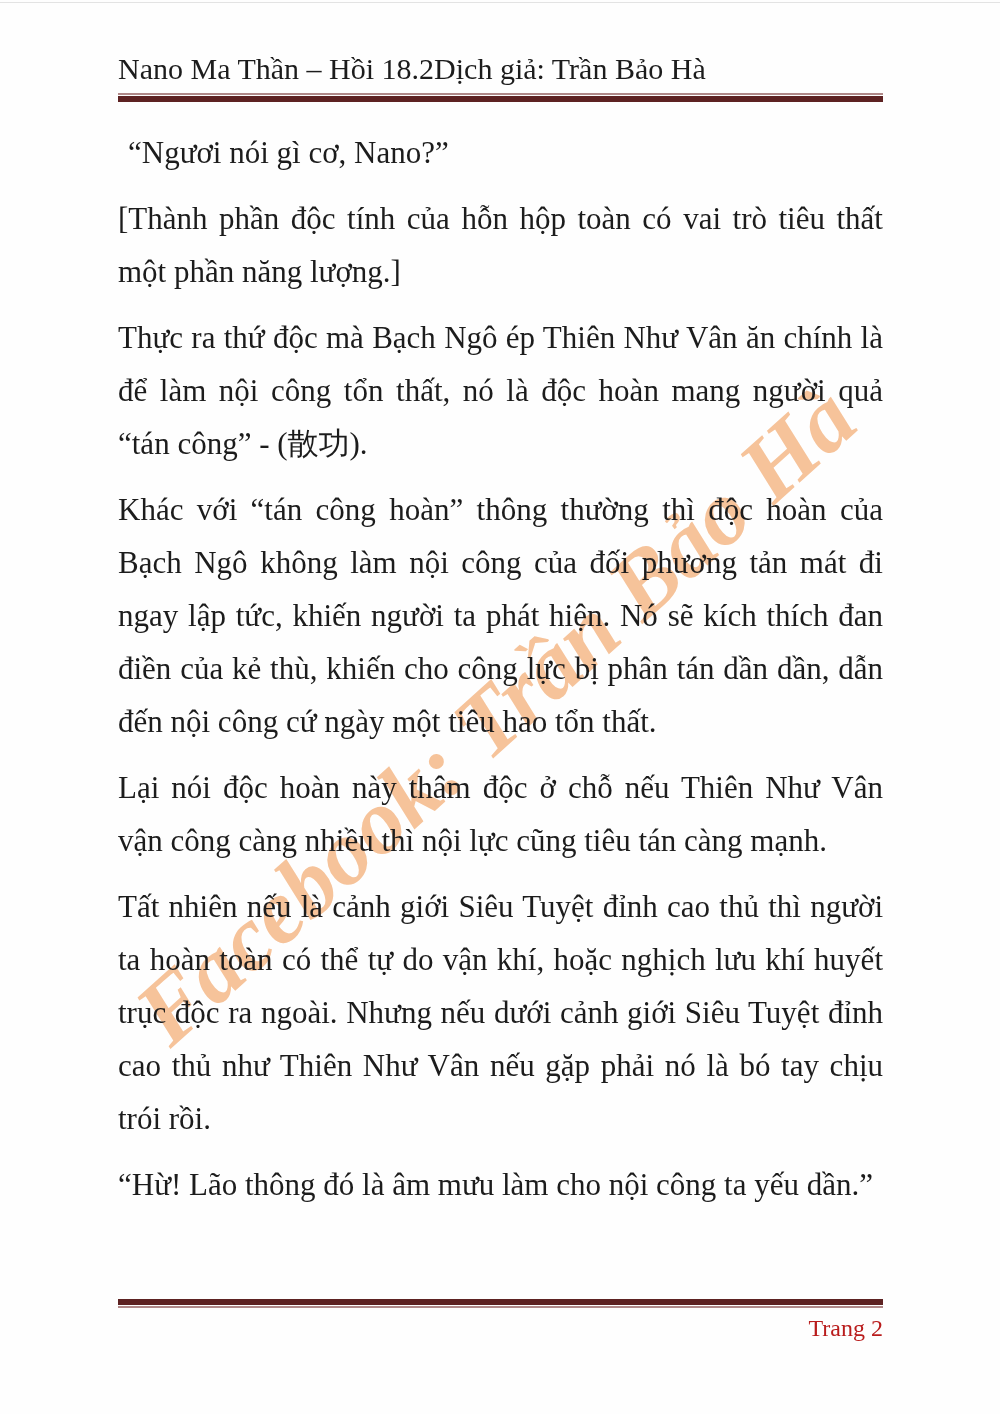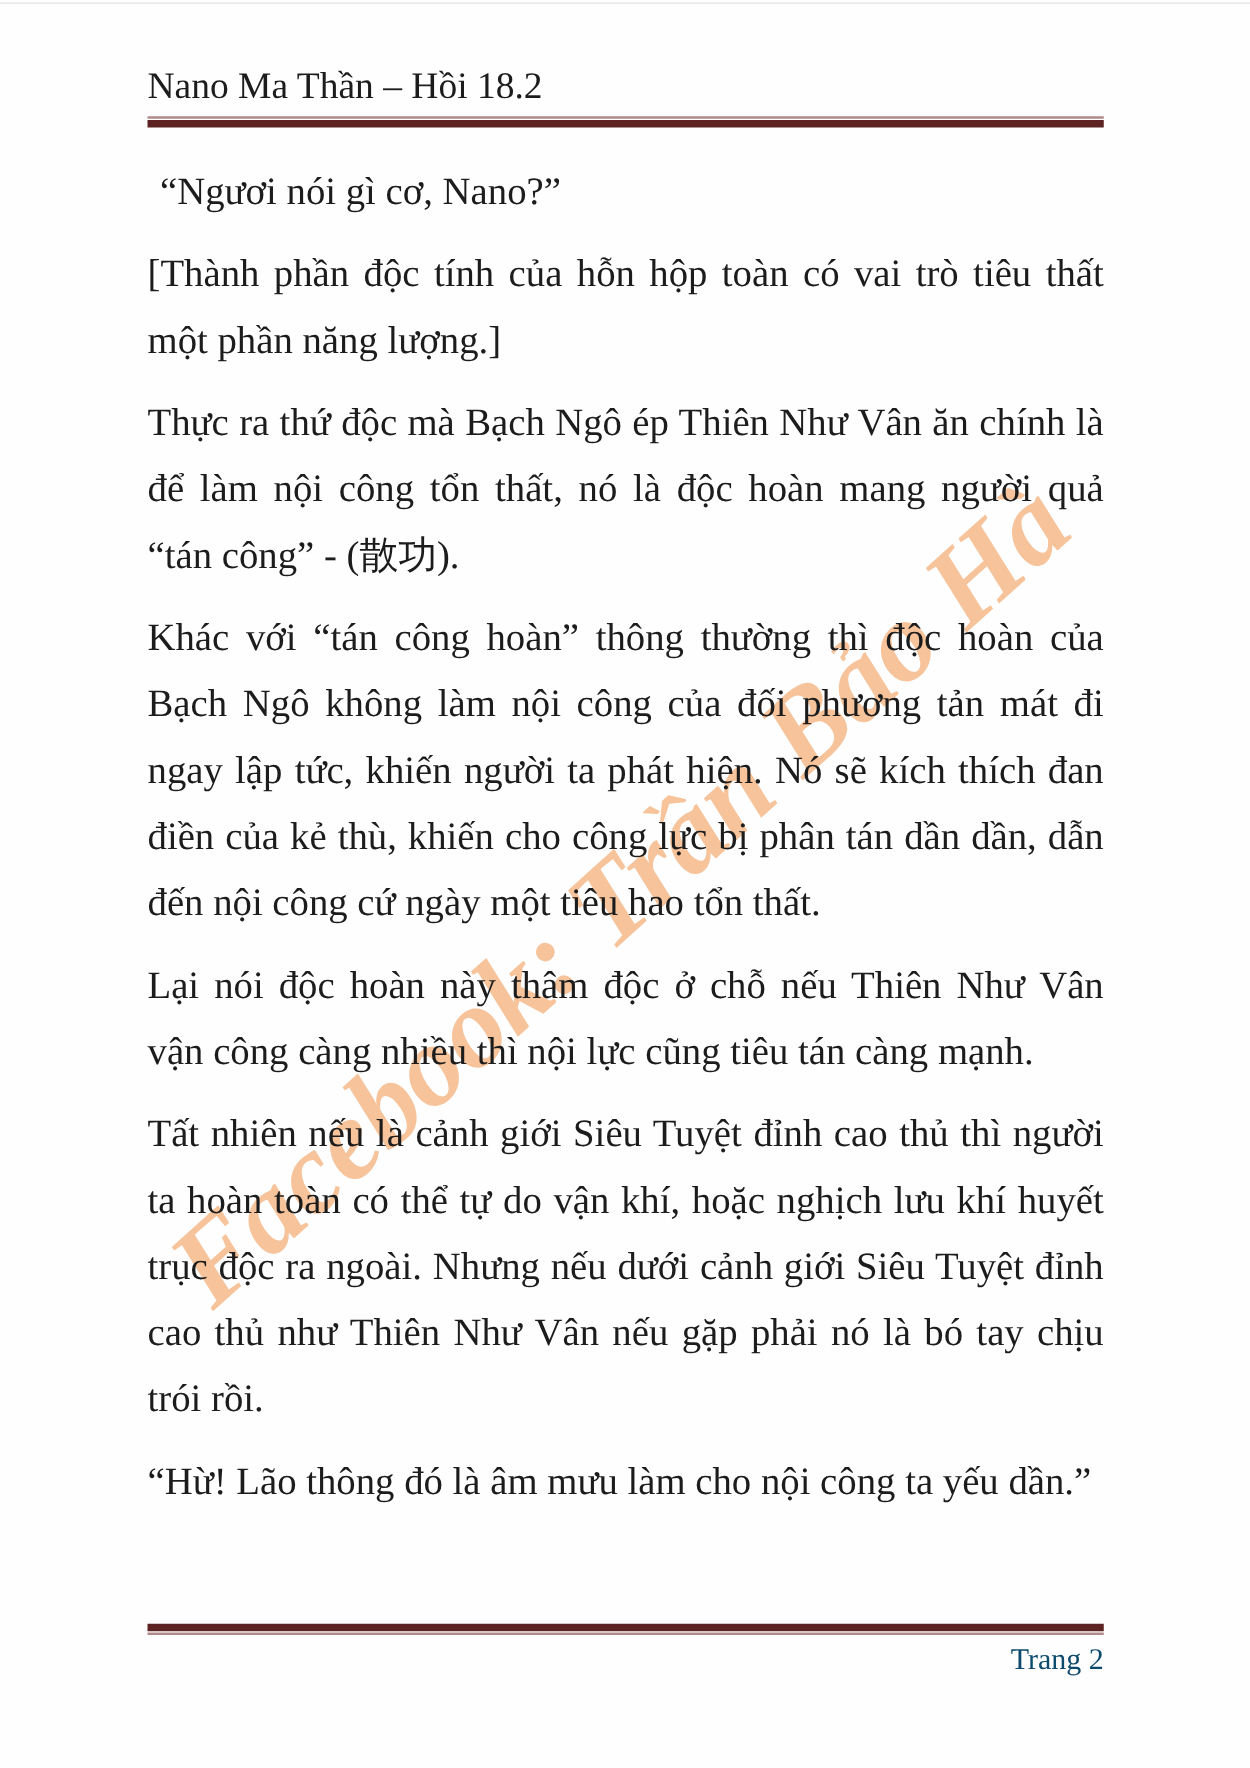--- a/index.html
+++ b/index.html
@@ -92,33 +92,34 @@
     z-index: 1;
     left: 118px;
     right: 117px;
     top: 1294px;
   }
   .page-number {
     text-align: right;
     font-size: 24px;
     line-height: 30px;
     margin-top: 5px;
-    color: #0c4a6e;
+    color: #b91c1c;
   }
 </style>
 </head>
 <body>
 
 <div class="page">
 
   <div class="watermark">Facebook: Trần Bảo Hà</div>
 
   <header>
     <div class="header-row">
       <span>Nano Ma Thần – Hồi 18.2</span>
+      <span>Dịch giả: Trần Bảo Hà</span>
     </div>
     <div class="rule rule-header">
       <div class="rule-thin"></div>
       <div class="rule-thick"></div>
     </div>
   </header>
 
   <main>
     <p class="para first-line-indent">“Ngươi nói gì cơ, Nano?”</p>
     <p class="para">[Thành phần độc tính của hỗn hộp toàn có vai trò tiêu thất một phần năng lượng.]</p>

